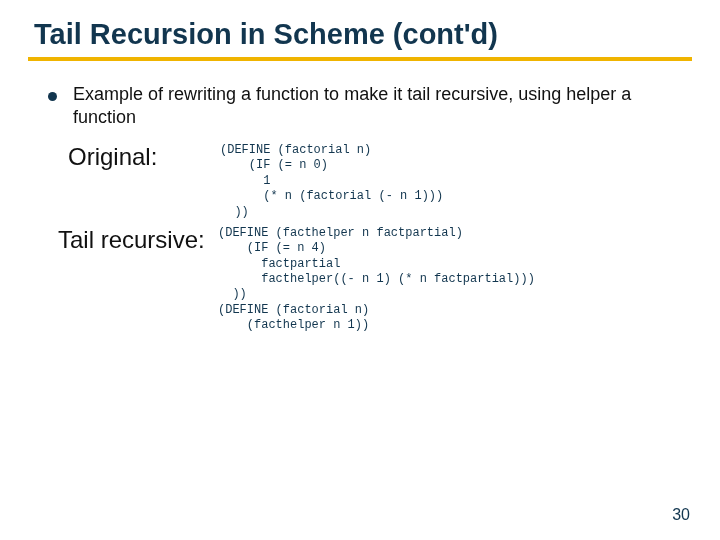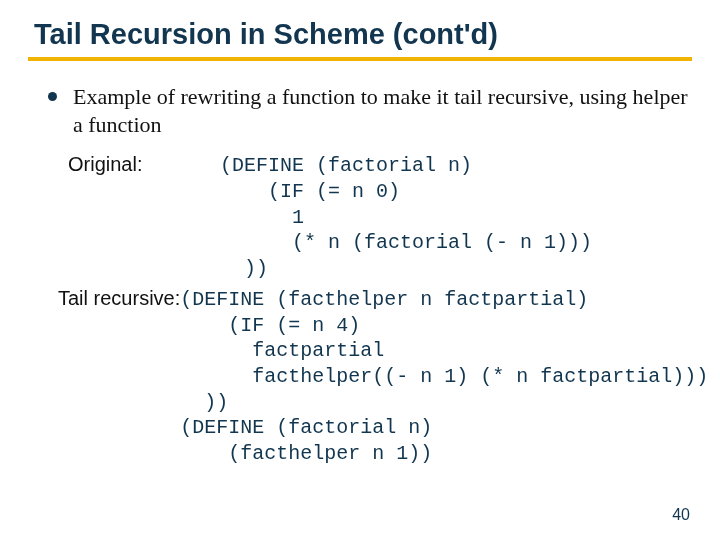--- a/index.html
+++ b/index.html
@@ -40,47 +40,46 @@
   .disc {
     width: 9px;
     height: 9px;
     border-radius: 50%;
     background: #12364f;
     margin-top: 9px;
     margin-right: 16px;
     flex: 0 0 auto;
   }
   .bullet-text {
-    font-size: 22px;
+    font-size: 18px;
     line-height: 1.28;
     color: #111;
-    font-family: Liberation Serif, serif;
   }
   .section {
     display: flex;
     align-items: flex-start;
   }
   .section + .section { margin-top: 6px; }
   .sec-label {
-    font-size: 20px;
+    font-size: 24px;
     color: #111;
     padding-top: 0px;
     white-space: nowrap;
   }
   .orig .sec-label {
     width: 152px;
     margin-left: 40px;
   }
   .tail .sec-label {
     width: 160px;
     margin-left: 30px;
   }
   .code {
     font-family: "Courier New", Courier, monospace;
-    font-size: 20px;
+    font-size: 12px;
     line-height: 1.28;
     white-space: pre;
     color: #12364f;
   }
   .page-num {
     position: absolute;
     right: 30px;
     bottom: 16px;
     font-size: 16px;
     color: #12364f;
@@ -112,14 +111,14 @@
     <div class="sec-label">Tail recursive:</div>
     <div class="code">(DEFINE (facthelper n factpartial)
     (IF (= n 4)
       factpartial
       facthelper((- n 1) (* n factpartial)))
   ))
 (DEFINE (factorial n)
     (facthelper n 1))</div>
   </div>
 
-  <div class="page-num">40</div>
+  <div class="page-num">30</div>
 </div>
 
 </body></html>

